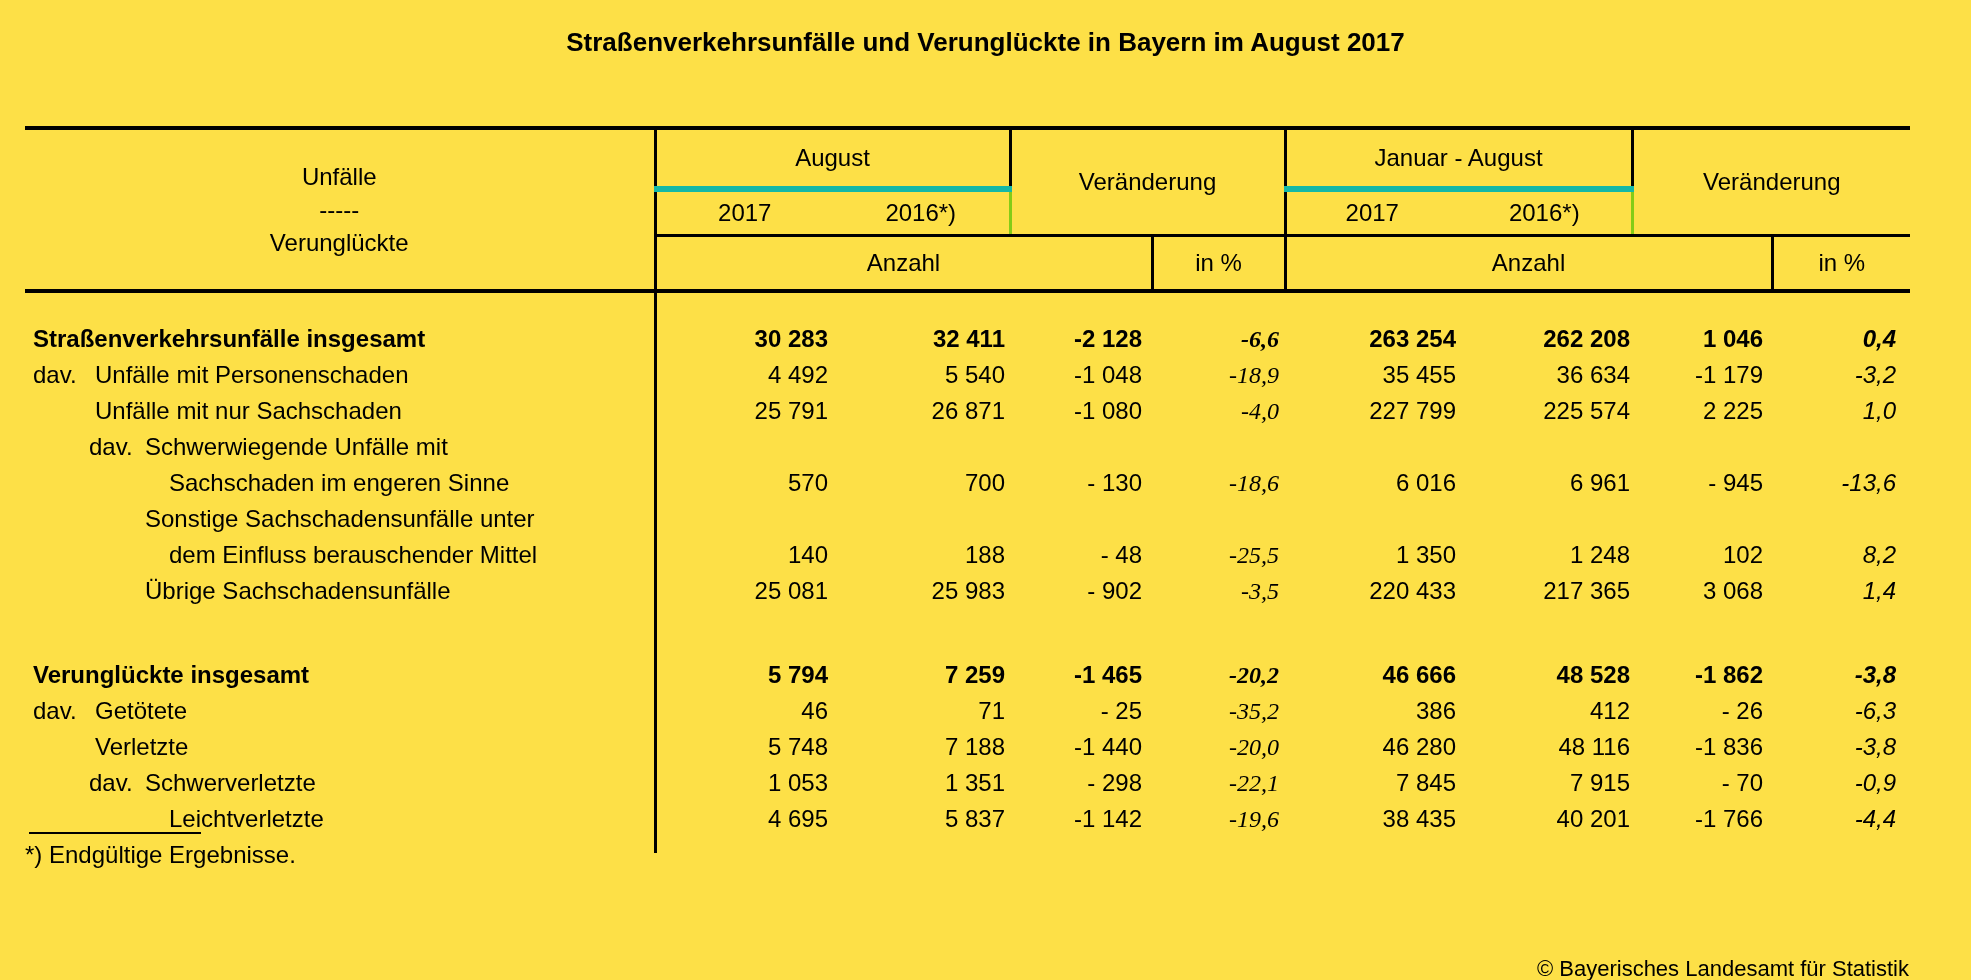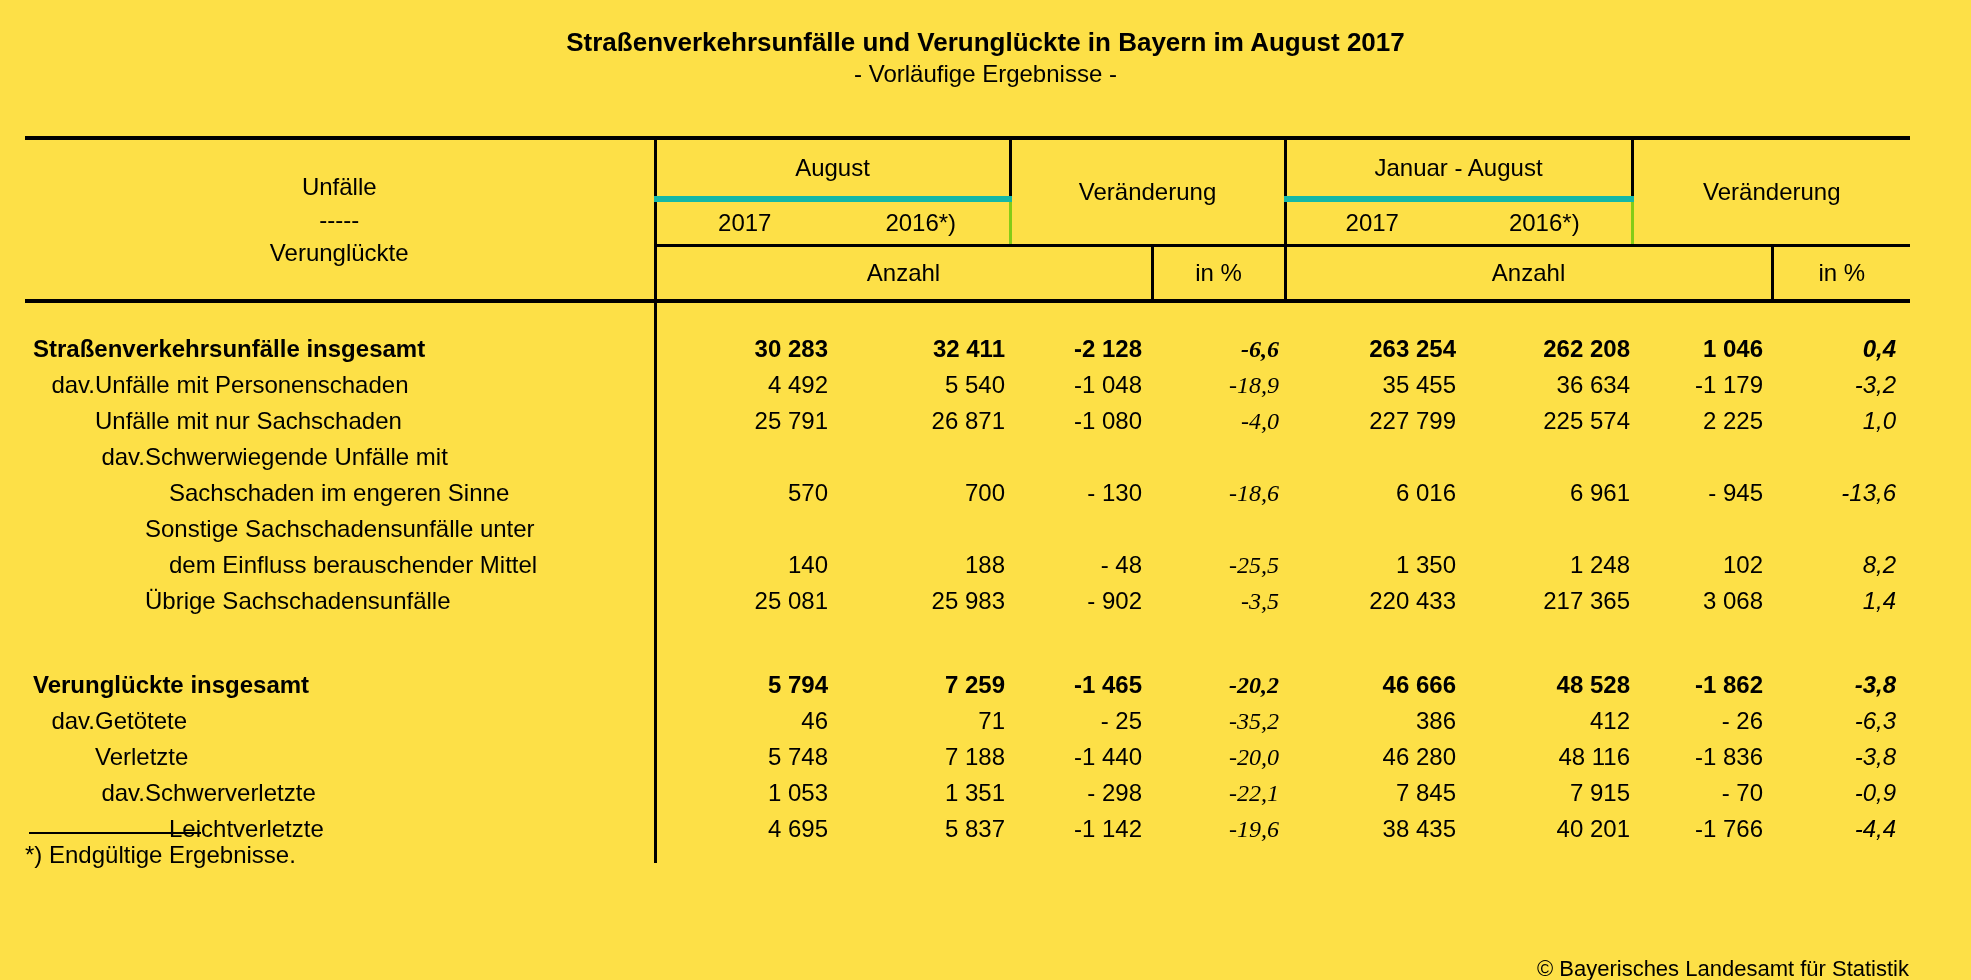--- a/index.html
+++ b/index.html
@@ -2,21 +2,21 @@
 <html><head>
 <meta charset="utf-8">
 <style>
   html,body{margin:0;padding:0;background:#fff;}
   #page{position:relative;width:1971px;height:980px;background:#fde047;color:#000;
         font-family:"Liberation Sans","DejaVu Sans",sans-serif;overflow:hidden;}
   .titles{position:absolute;top:26px;left:0;width:100%;text-align:center;}
   .t1{font-size:26px;font-weight:bold;line-height:32px;}
   .t2{font-size:24px;line-height:32px;}
 
-  #tablewrap{position:absolute;left:25px;top:136px;width:1885px;}
+  #tablewrap{position:absolute;left:25px;top:126px;width:1885px;}
   table{border-collapse:collapse;table-layout:fixed;width:1885px;font-size:24px;}
   col.cstub{width:630px;} col.c1{width:178px;} col.c2{width:177px;} col.c3{width:142px;}
   col.c4{width:133px;} col.c5{width:173px;} col.c6{width:174px;} col.c7{width:140px;} col.c8{width:138px;}
 
   
   .hdr td{text-align:center;vertical-align:middle;padding:0;}
   .hdr tr.r1 td{height:56px;}
   .hdr tr.r2 td{height:42px;}
   .hdr tr.r3 td{height:52px;}
   .hdr .top{border-top:4px solid #000;}
@@ -34,21 +34,21 @@
   .pcth1{border-right:3px solid #000;}
   .anz2{border-right:3px solid #000;}
 
   
   .bdy td{padding:0;vertical-align:bottom;}
   .bdy .lbl{border-right:3px solid #000;text-align:left;}
   .bdy .num{text-align:right;line-height:36px;white-space:nowrap;}
   .bdy tr.bold{font-weight:bold;}
   .it{font-style:italic;}
   .line{line-height:36px;white-space:nowrap;}
-  .pre{display:inline-block;text-align:right;}
+  .pre{display:inline-block;}
   .p0{padding-left:8px;}  .p0 .pre{width:62px;}
   .p2{padding-left:64px;} .p2 .pre{width:56px;}
   .t0{padding-left:8px;} .t1i{padding-left:70px;} .t2i{padding-left:120px;} .t3i{padding-left:144px;}
   .num.v1,.num.v2{padding-right:5px;}
   .num.v3{padding-right:10px;}
   .num.v4{padding-right:6px;font-family:Liberation Serif, serif;}
   .num.v5,.num.v6{padding-right:2px;}
   .num.v7{padding-right:9px;}
   .num.v8{padding-right:14px;}
   tr.sp td{border-right-width:3px;}
@@ -60,21 +60,20 @@
   .fn-line{width:172px;border-top:2px solid #000;margin:0 0 7px 4px;}
   .copyright{position:absolute;right:62px;top:956px;font-size:22px;}
 </style>
 </head>
 <body>
 
 <div id="page">
 
   <div class="titles">
     <div class="t1">Straßenverkehrsunfälle und Verunglückte in Bayern im August 2017</div>
-    <div class="t2">- Vorläufige Ergebnisse -</div>
   </div>
 
   <div id="tablewrap">
     <table class="hdr">
       <colgroup>
         <col class="cstub">
           <col class="c1">
           <col class="c2">
           <col class="c3">
           <col class="c4">

